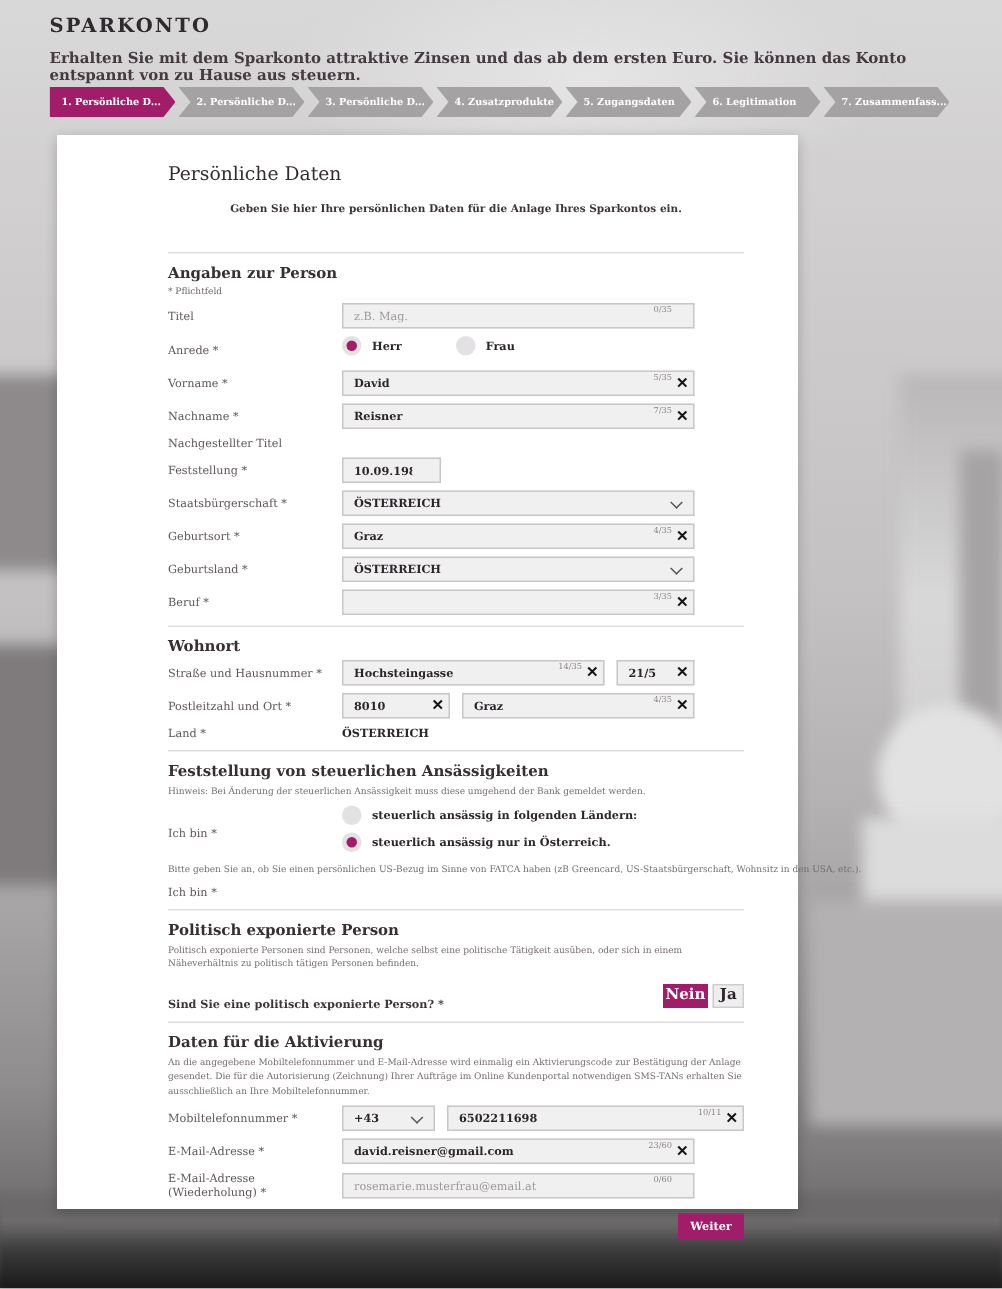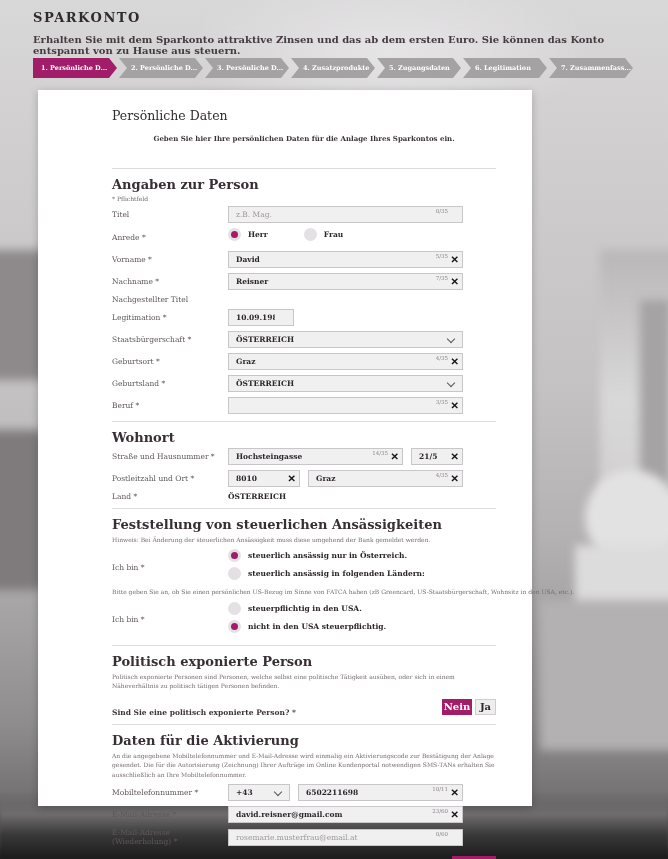--- a/index.html
+++ b/index.html
@@ -32,36 +32,36 @@
     clip-path:polygon(0 0,calc(100% - 8px) 0,100% 50%,calc(100% - 8px) 100%,0 100%,8px 50%);cursor:pointer;}
   .step.first{clip-path:polygon(0 0,calc(100% - 8px) 0,100% 50%,calc(100% - 8px) 100%,0 100%);padding-left:8px;}
   .step.active{background:#a21d69;}
 
   
   .card{position:absolute;left:38px;top:90px;width:494px;height:716px;background:#ffffff;
     box-shadow:0 2px 8px rgba(0,0,0,0.22);box-sizing:border-box;padding:18px 36px 0 74px;}
   .card h2{margin:0 0 11px 0;font-size:12.5px;font-weight:500;color:#332d31;}
   .card .intro{font-size:7px;font-weight:bold;color:#3c3439;margin-bottom:25px;text-align:center;}
   .hr{border-top:1px solid #ddd;margin:7px 0 8px 0;}
-  .sec-h{font-size:13px;font-weight:600;color:#382f35;margin:2px 0 3px 0;}
+  .sec-h{font-size:10px;font-weight:600;color:#382f35;margin:2px 0 3px 0;}
   .mandatory{font-size:6px;color:#6e666b;margin-bottom:4px;}
   .small-print{font-size:6px;color:#756d72;line-height:1.55;margin:2px 0 5px 0;}
   .nowrap{white-space:nowrap;}
 
   .row{display:flex;align-items:center;margin-bottom:5px;}
   .row-label{width:116px;flex:none;font-size:7.5px;color:#5f575c;}
   .fields{display:flex;align-items:center;gap:8px;flex:1;}
   .field{position:relative;height:17px;background:#f1f0f1;border:1px solid #c8c6c8;box-sizing:border-box;flex:none;}
   .field input{position:absolute;inset:0;width:100%;height:100%;border:none;background:transparent;outline:none;
     font-family:"DejaVu Serif",serif;font-size:7.5px;font-weight:bold;color:#2c262b;padding:0 18px 0 7px;box-sizing:border-box;}
   .field input::placeholder{color:#9d979c;font-weight:normal;}
   .counter{position:absolute;top:1px;right:14px;font-size:5.5px;color:#8b8589;pointer-events:none;}
   .clear-x{position:absolute;right:3px;top:50%;transform:translateY(-46%);font-size:10px;font-weight:900;color:#141414;cursor:pointer;line-height:1;}
   .w-full{width:235px;} .w-street{width:175px;} .w-house{width:52px;} .w-plz{width:72px;} .w-ort{width:155px;}
-  .w-date{width:66px;} .w-prefix{width:62px;} .w-phone{width:165px;}
+  .w-date{width:66px;} .w-prefix{width:62px;} .w-phone{width:198px;}
   .select .sel-value{font-size:7.5px;font-weight:bold;color:#2c262b;line-height:15px;padding-left:7px;}
   .chev{position:absolute;right:8px;top:4px;width:5px;height:5px;border-right:1.4px solid #555;border-bottom:1.4px solid #555;transform:rotate(45deg);}
   .plain-value{font-size:7.5px;font-weight:bold;color:#2c262b;}
 
   .radio-line{display:flex;align-items:center;gap:7px;margin-bottom:5px;cursor:pointer;}
   .radio{width:13px;height:13px;border-radius:50%;background:#e3e1e3;flex:none;position:relative;}
   .radio.selected::after{content:"";position:absolute;left:3px;top:3px;width:7px;height:7px;border-radius:50%;background:#a21d69;}
   .radio-label{font-size:7.5px;font-weight:bold;color:#2c262b;}
   .anrede-gap{margin-right:28px;}
 
@@ -174,21 +174,21 @@
         <span class="clear-x">✕</span>
       </div>
         </div>
     </div>
 
     <div class="row">
       <div class="row-label">Nachgestellter Titel</div>
     </div>
 
     <div class="row">
-      <div class="row-label">Legitimation *</div>
+      <div class="row-label">Feststellung *</div>
       <div class="fields">
           <div class="field w-date">
         <input value="10.09.1987" style="">
       </div>
         </div>
     </div>
 
     <div class="row">
       <div class="row-label">Staatsbürgerschaft *</div>
       <div class="fields">
@@ -268,49 +268,39 @@
       <div class="row-label">Land *</div>
       <div class="fields">
           <span class="plain-value">ÖSTERREICH</span>
         </div>
     </div>
 
     <div class="hr"></div>
 
     <div class="sec-h">Feststellung von steuerlichen Ansässigkeiten</div>
     <div class="small-print nowrap">Hinweis: Bei Änderung der steuerlichen Ansässigkeit muss diese umgehend der Bank gemeldet werden.</div>
-
-    <div class="row" style="align-items:center;margin-bottom:2px;">
-      <div class="row-label">Ich bin *</div>
-      <div style="flex:1;">
-        <div class="radio-line">
-          <span class="radio selected"></span>
-          <span class="radio-label">steuerlich ansässig nur in Österreich.</span>
-        </div>
-        <div class="radio-line">
-          <span class="radio"></span>
-          <span class="radio-label">steuerlich ansässig in folgenden Ländern:</span>
-        </div>
-      </div>
-    </div>
-
-    <div class="small-print nowrap">Bitte geben Sie an, ob Sie einen persönlichen US-Bezug im Sinne von FATCA haben (zB Greencard, US-Staatsbürgerschaft, Wohnsitz in den USA, etc.).</div>
 
     <div class="row" style="align-items:center;margin-bottom:2px;">
       <div class="row-label">Ich bin *</div>
       <div style="flex:1;">
         <div class="radio-line">
           <span class="radio"></span>
-          <span class="radio-label">steuerpflichtig in den USA.</span>
+          <span class="radio-label">steuerlich ansässig in folgenden Ländern:</span>
         </div>
         <div class="radio-line">
           <span class="radio selected"></span>
-          <span class="radio-label">nicht in den USA steuerpflichtig.</span>
-        </div>
-      </div>
+          <span class="radio-label">steuerlich ansässig nur in Österreich.</span>
+        </div>
+      </div>
+    </div>
+
+    <div class="small-print nowrap">Bitte geben Sie an, ob Sie einen persönlichen US-Bezug im Sinne von FATCA haben (zB Greencard, US-Staatsbürgerschaft, Wohnsitz in den USA, etc.).</div>
+
+    <div class="row" style="align-items:center;margin-bottom:2px;">
+      <div class="row-label">Ich bin *</div>
     </div>
 
     <div class="hr"></div>
 
     <div class="sec-h">Politisch exponierte Person</div>
     <div class="small-print">Politisch exponierte Personen sind Personen, welche selbst eine politische Tätigkeit ausüben, oder sich in einem Näheverhältnis zu politisch tätigen Personen befinden.</div>
     <div class="pep-row">
       <div class="pep-q">Sind Sie eine politisch exponierte Person? *</div>
       <div class="btn btn-no">Nein</div>
       <div class="btn btn-yes">Ja</div>

